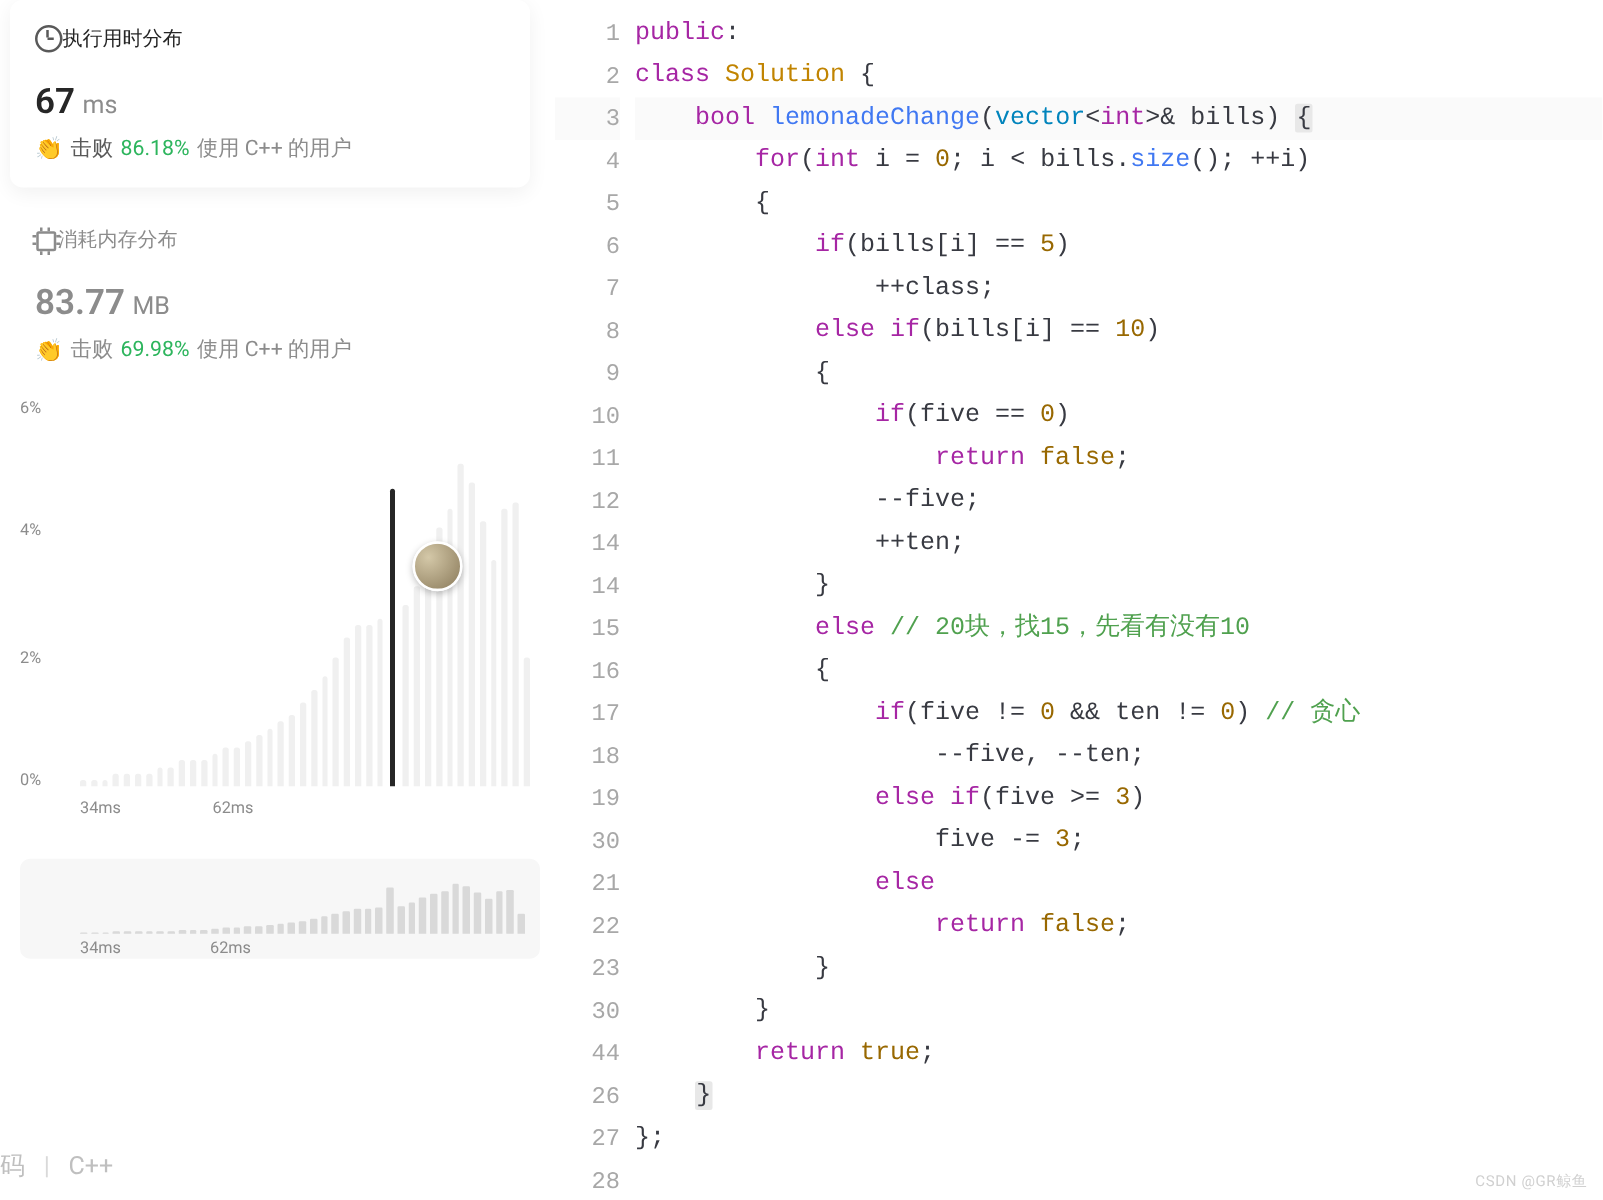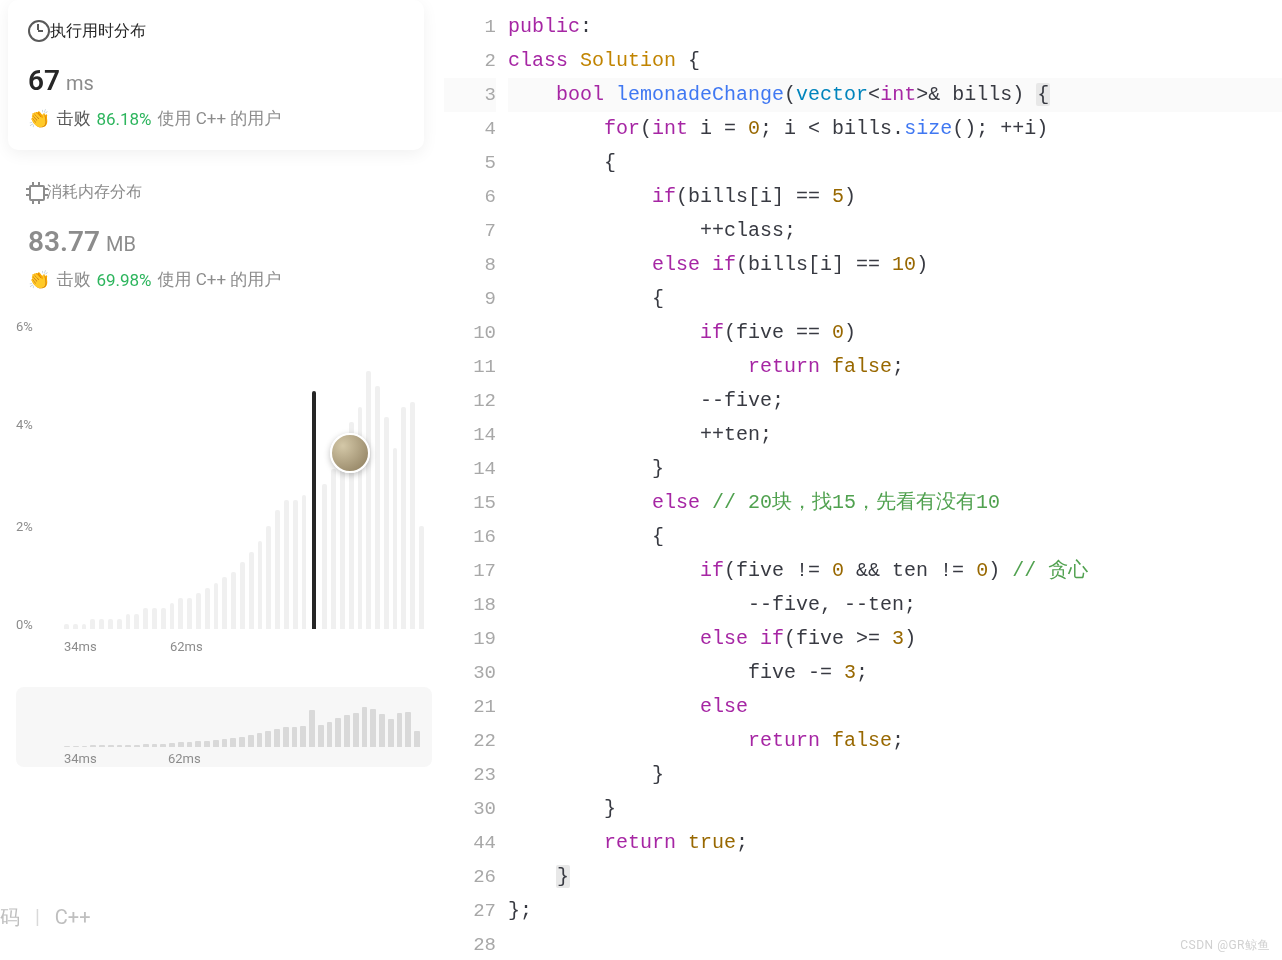--- a/index.html
+++ b/index.html
@@ -28,21 +28,21 @@
   .ytick{position:absolute;left:0;font-size:13px;color:#8c8c8c;}
   .bars{position:absolute;left:48px;right:8px;bottom:50px;top:0;display:flex;align-items:flex-end;gap:4px;}
   .bar{flex:1;background:#f0f0f0;border-radius:2px 2px 0 0;}
   .bar.highlight{background:#262626;width:4px;flex:0 0 4px;margin-left:2px;margin-right:2px;}
   .avatar{position:absolute;width:36px;height:36px;border-radius:50%;border:2px solid #fff;box-shadow:0 2px 6px rgba(0,0,0,0.25);background:radial-gradient(circle at 30% 30%,#d4c8a8,#8a7a5a);}
   .xlabels{position:absolute;left:48px;right:8px;bottom:25px;display:flex;justify-content:space-between;font-size:13px;color:#8c8c8c;}
   .mini-chart{margin:8px 12px 0 16px;padding:12px 12px 4px 48px;background:#f7f7f7;border-radius:8px;position:relative;height:80px;box-sizing:border-box;}
   .mini-bars{display:flex;align-items:flex-end;gap:3px;height:48px;}
   .mini-bar{flex:1;background:#d9d9d9;border-radius:1px 1px 0 0;}
   .mini-labels{display:flex;justify-content:space-between;font-size:13px;color:#8c8c8c;margin-top:4px;}
-  .bottom-tabs{position:absolute;bottom:29px;left:0;font-size:20px;color:#bfbfbf;}
+  .bottom-tabs{position:absolute;bottom:14px;left:0;font-size:20px;color:#bfbfbf;}
   .bottom-tabs .sep{margin:0 10px;color:#d9d9d9;}
   .divider{position:absolute;right:-2px;top:0;height:100%;width:2px;background:#fafafa;}
   .watermark{position:absolute;right:12px;bottom:6px;font-size:12px;color:#d0d0d0;letter-spacing:0.5px;}
   
   .code-gutter{position:absolute;left:0;top:10px;width:64px;text-align:right;padding-right:12px;box-sizing:border-box;}
   .code-lines{position:absolute;left:64px;top:10px;right:0;}
   .lnum{height:34px;line-height:34px;font-size:19px;color:#a8a8a8;font-family:Consolas,"Courier New",monospace;}
   .lnum.active{background:#fafafa;}
   .cl{height:34px;line-height:34px;font-size:20px;font-family:Consolas,"Courier New",monospace;white-space:pre;color:#383a42;}
   .cl.active{background:#fafafa;}

